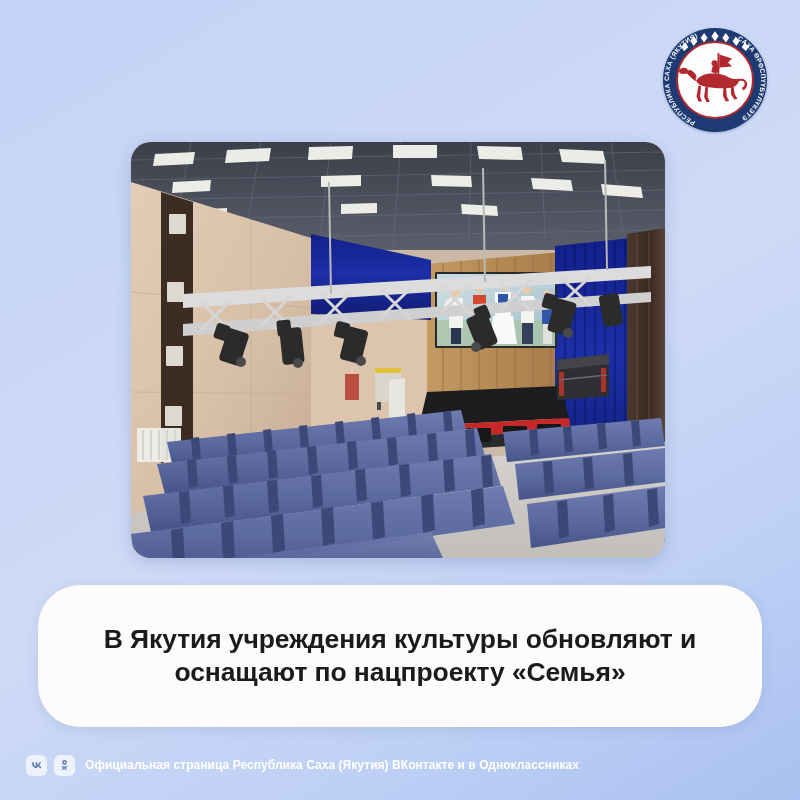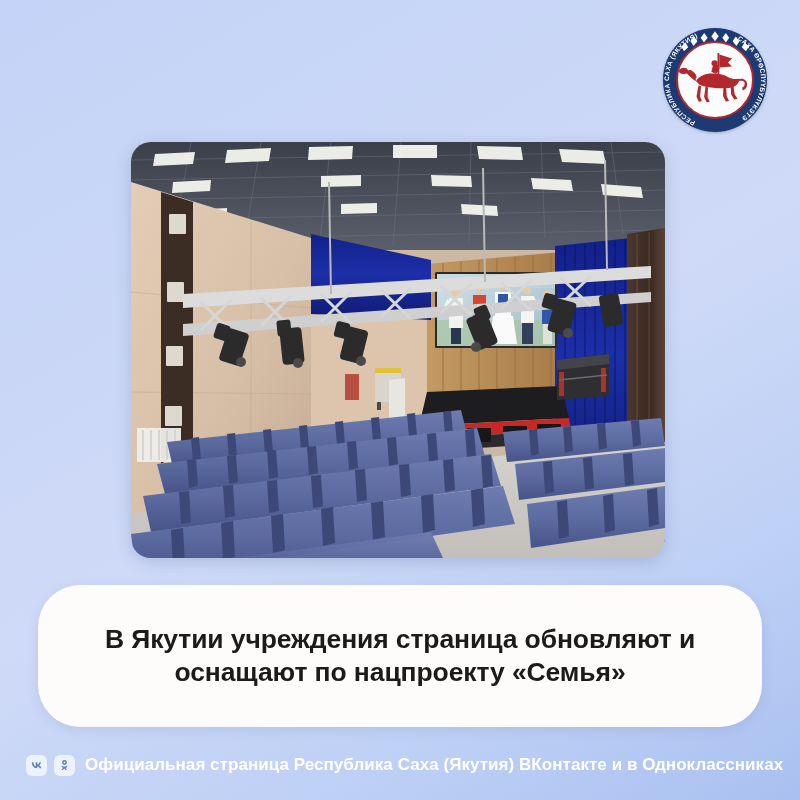--- a/index.html
+++ b/index.html
@@ -87,21 +87,21 @@
   .social-badge {
     width:21px; height:21px;
     border-radius:6px;
     background:#eef2fb;
     display:flex; align-items:center; justify-content:center;
     flex:0 0 auto;
   }
   .social-badge svg { display:block; }
   #footer-text {
     color:#ffffff;
-    font-size:17px;
+    font-size:12px;
     font-weight:600;
     letter-spacing:.05px;
     white-space:nowrap;
     margin-left:3px;
   }
 </style>
 </head>
 <body>
 
 <div id="poster">
@@ -519,21 +519,21 @@
         </g>
 
         <g>
           <polygon points="0,430 300,390 312,416 0,416" fill="url(#seatg)" opacity="0.95"></polygon>
         </g>
       </g>
     </svg>
   </div>
 
   <div id="caption-card">
-    <div id="caption-text">В Якутии учреждения страница обновляют и оснащают по нацпроекту «Семья»</div>
+    <div id="caption-text">В Якутия учреждения культуры обновляют и оснащают по нацпроекту «Семья»</div>
   </div>
 
   <div id="footer">
 
     <span class="social-badge">
       <svg width="15" height="15" viewBox="0 0 24 24" xmlns="http://www.w3.org/2000/svg">
         <path fill="#5b7fb8" d="M12.9 16.4c-5.1 0-8.3-3.6-8.4-9.5h2.6c.1 4.4 2.1 6.3 3.6 6.7V6.9h2.5v3.8c1.5-.2 3-1.9 3.6-3.8h2.4c-.4 2.3-2 4-3.1 4.7 1.1.6 3 2.1 3.7 4.8h-2.7c-.5-1.7-1.9-3-3.9-3.2v3.2z"></path>
       </svg>
     </span>
 

